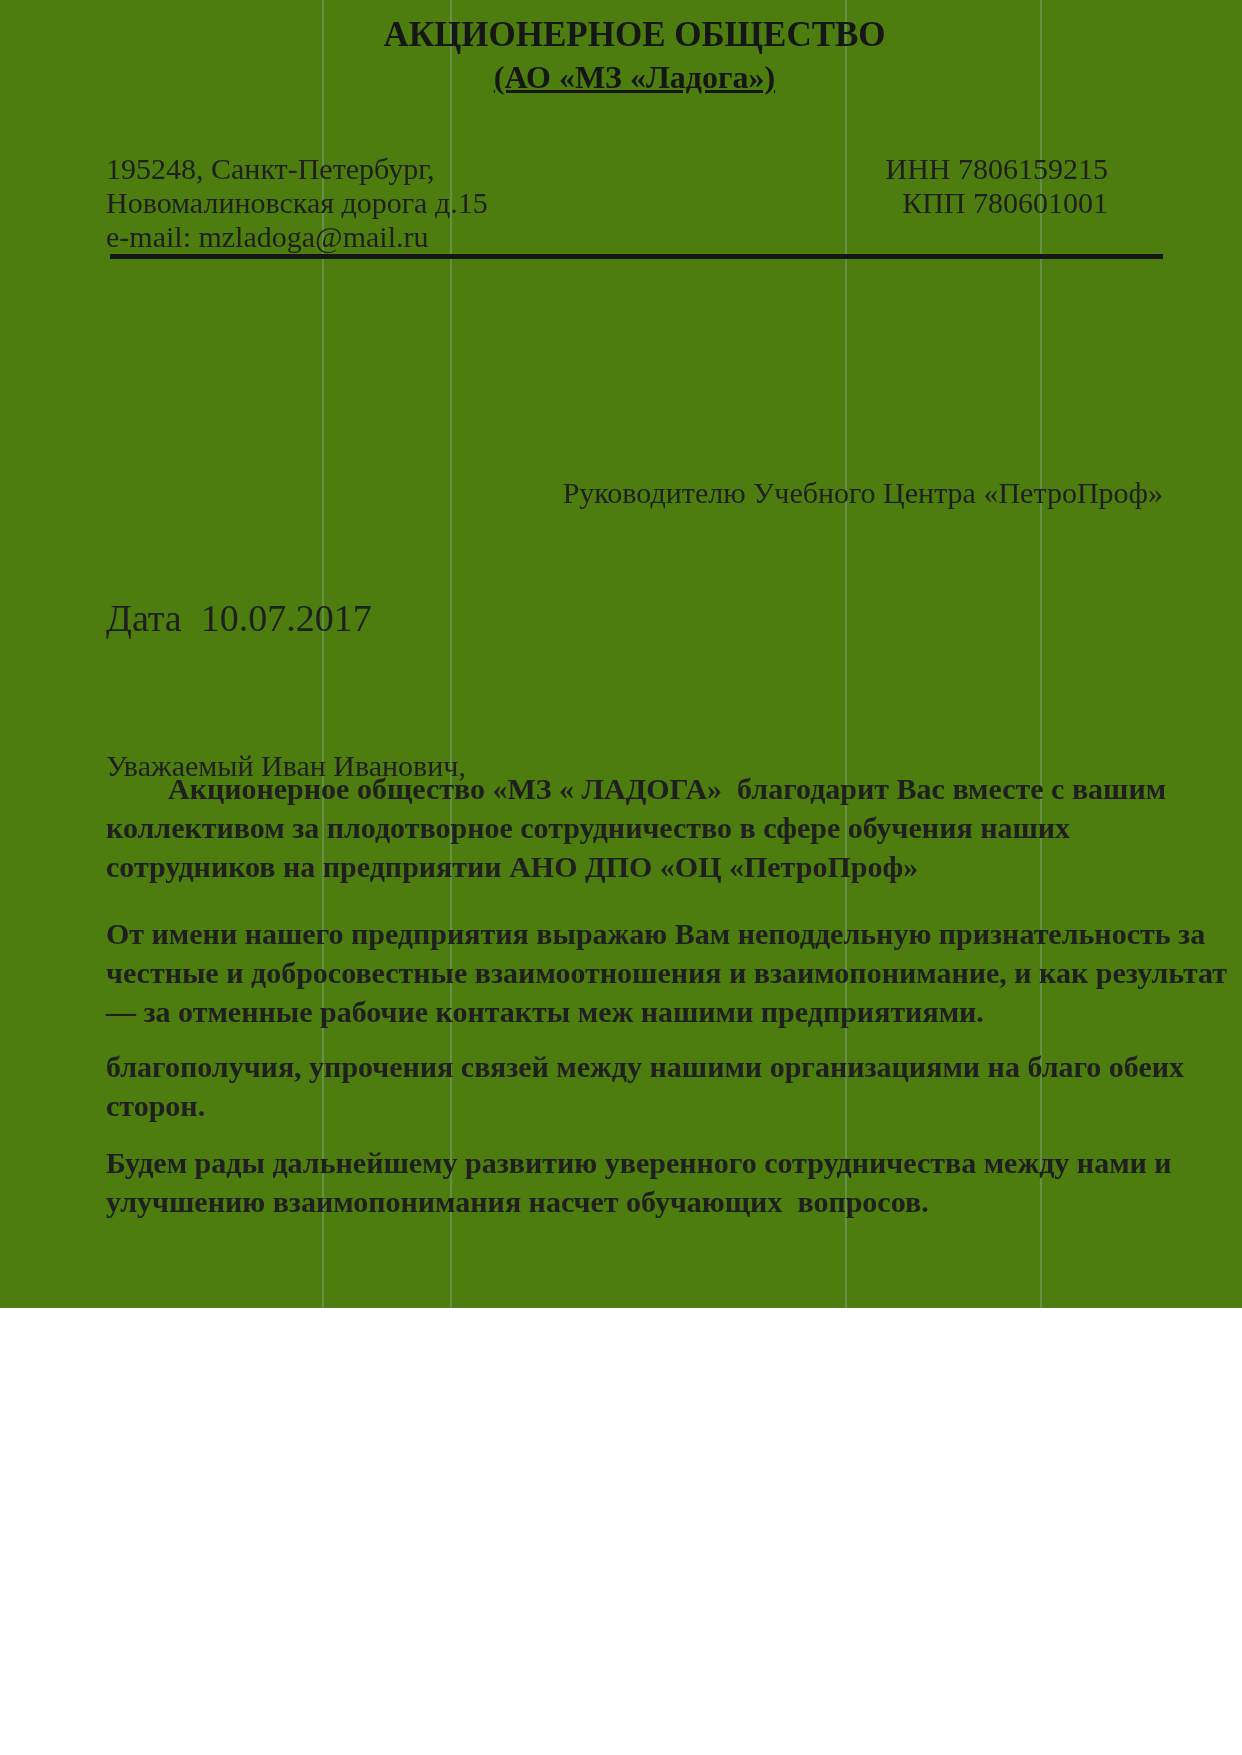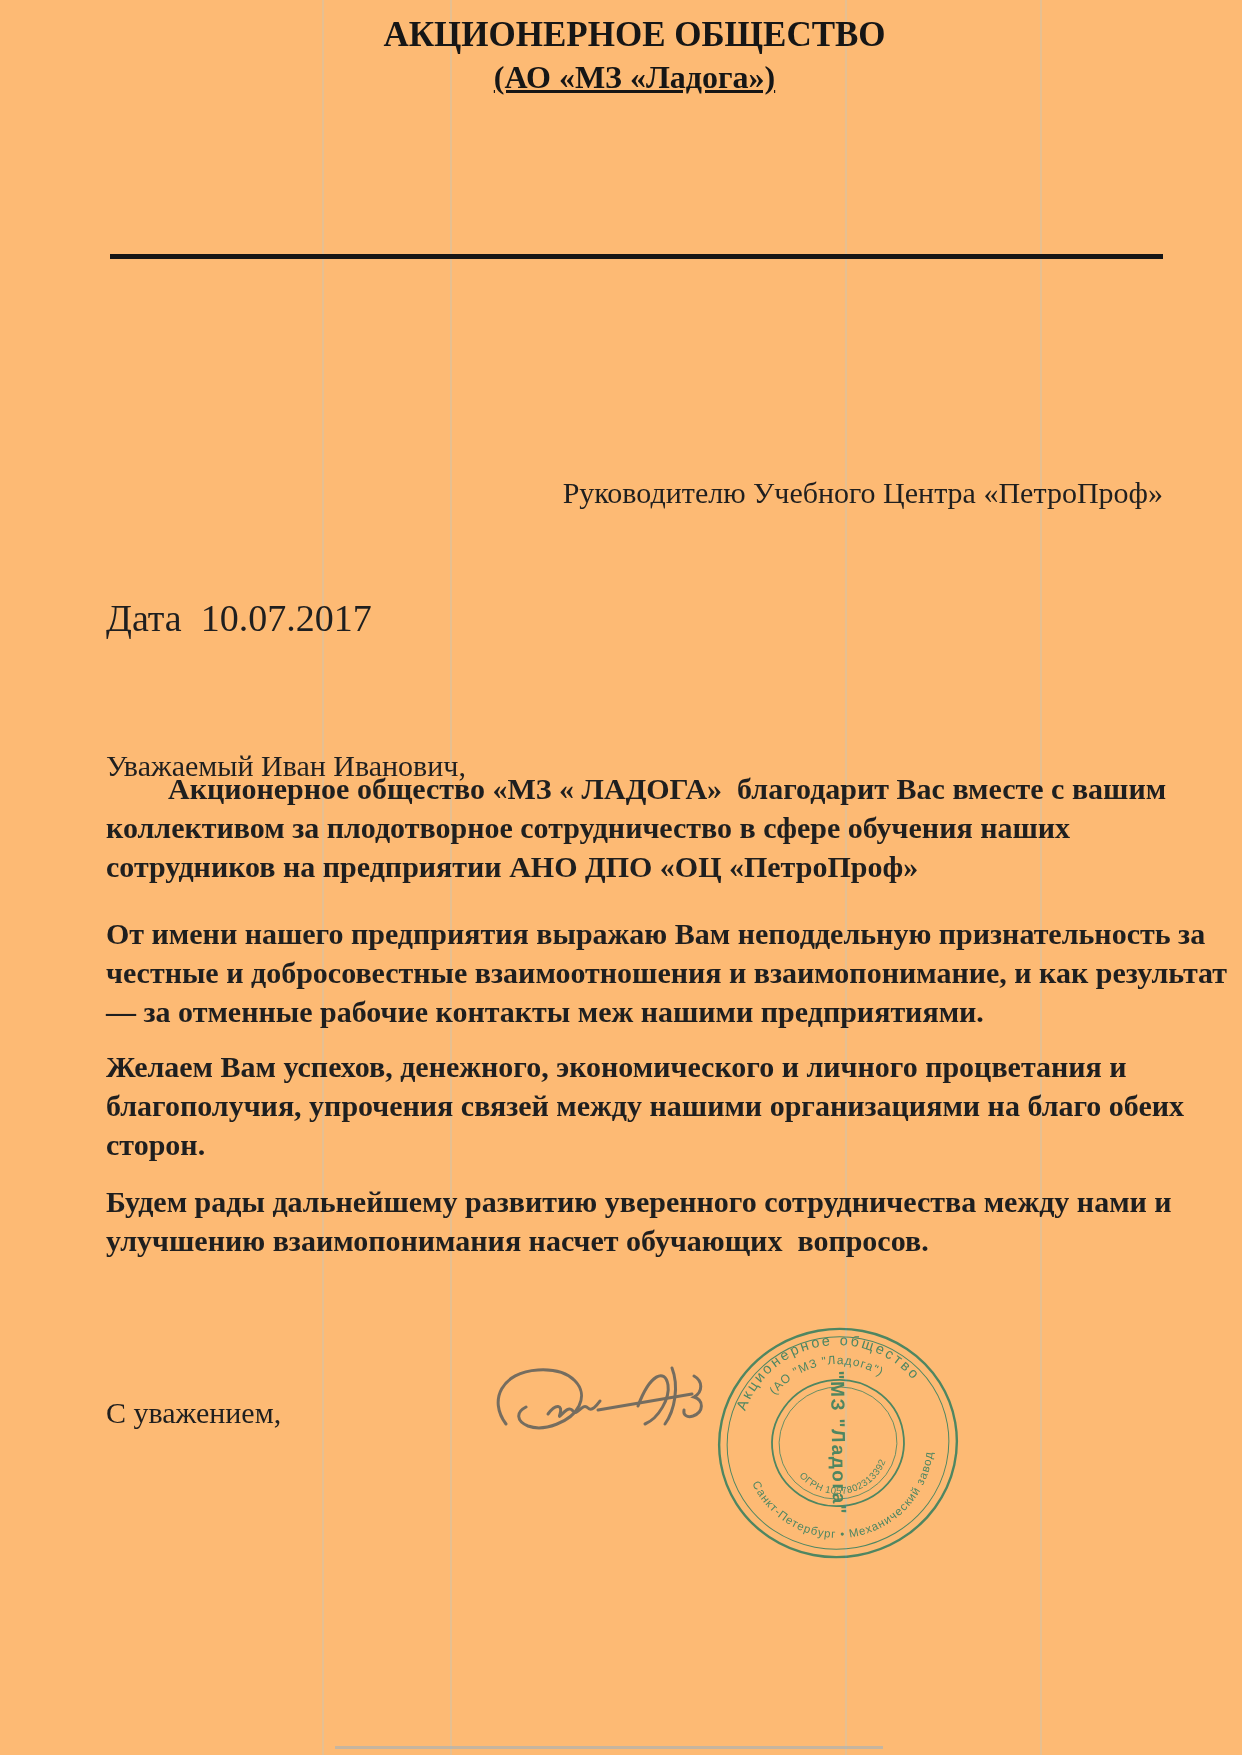--- a/index.html
+++ b/index.html
@@ -1,18 +1,18 @@
 <!DOCTYPE html>
 <html><head>
 <meta charset="utf-8">
 <style>
   html,body{margin:0;padding:0;background:#ffffff;}
   .page{
-    position:relative;width:1242px;height:1755px;margin:0 auto;
-    background:#fdba74;overflow:hidden;
+    position:relative;width:1242px;height:1308px;margin:0 auto;
+    background:#4d7c0f;overflow:hidden;
     font-family:"Liberation Serif","DejaVu Serif",serif;
     color:#1f1f1f;
   }
   .abs{position:absolute;}
   .pre{white-space:pre;}
   
   .letterhead{top:14px;left:106px;width:1057px;text-align:center;font-weight:bold;color:#161616;}
   .lh1{font-size:35px;line-height:42px;}
   .lh2{font-size:35px;line-height:42px;}
   .lh3{font-size:32px;line-height:42px;text-decoration:underline;}
@@ -53,40 +53,50 @@
   <div class="abs scanline sl2"></div>
   <div class="abs scanline sl3"></div>
   <div class="abs scanline sl4"></div>
   <div class="abs bottom-mark"></div>
 
   <div class="abs letterhead">
     <div class="lh1">АКЦИОНЕРНОЕ ОБЩЕСТВО</div>
     <div class="lh3">(АО «МЗ «Ладога»)</div>
   </div>
 
+  <div class="abs addr-row">
+    <div class="addr-left">
+      <div class="pre">195248, Санкт-Петербург,</div>
+      <div class="pre">Новомалиновская дорога д.15</div>
+      <div class="pre">e-mail: mzladoga@mail.ru</div>
+    </div>
+    <div class="addr-right">
+      <div class="pre">ИНН 7806159215</div>
+      <div class="pre">КПП 780601001</div>
+    </div>
+  </div>
 
   <div class="abs rule"></div>
 
   <div class="abs addressee pre">Руководителю Учебного Центра «ПетроПроф»</div>
   <div class="abs dateline pre">Дата  10.07.2017</div>
   <div class="abs greeting pre">Уважаемый Иван Иванович,</div>
 
   <div class="abs bodytext">
     <div class="par1">
       <div class="pline indent">Акционерное общество «МЗ « ЛАДОГА»  благодарит Вас вместе с вашим</div>
       <div class="pline">коллективом за плодотворное сотрудничество в сфере обучения наших</div>
       <div class="pline">сотрудников на предприятии АНО ДПО «ОЦ «ПетроПроф»</div>
     </div>
     <div class="par2">
       <div class="pline">От имени нашего предприятия выражаю Вам неподдельную признательность за</div>
       <div class="pline">честные и добросовестные взаимоотношения и взаимопонимание, и как результат</div>
       <div class="pline">— за отменные рабочие контакты меж нашими предприятиями.</div>
     </div>
     <div class="par3">
-      <div class="pline">Желаем Вам успехов, денежного, экономического и личного процветания и</div>
       <div class="pline">благополучия, упрочения связей между нашими организациями на благо обеих</div>
       <div class="pline">сторон.</div>
     </div>
     <div class="par4">
       <div class="pline">Будем рады дальнейшему развитию уверенного сотрудничества между нами и</div>
       <div class="pline">улучшению взаимопонимания насчет обучающих  вопросов.</div>
     </div>
   </div>
 
   <div class="abs regards pre">С уважением,</div>

